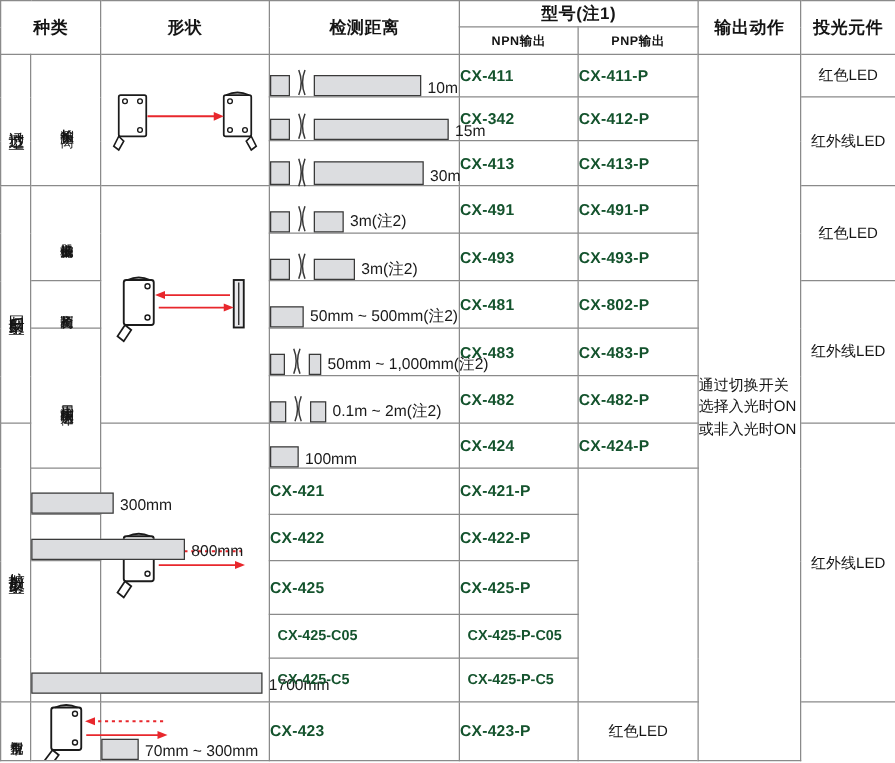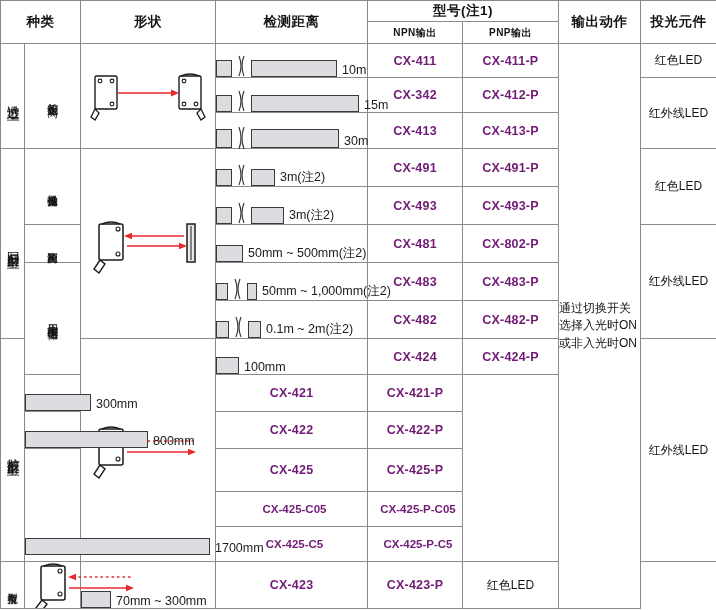--- a/index.html
+++ b/index.html
@@ -108,26 +108,26 @@
   }
   .brk {
     width: 9px;
     height: 22px;
     position: relative;
     flex: 0 0 auto;
   }
   .brk svg { display:block; }
   
   td.model {
-    text-align: center;
+    text-align: left;
     padding-left: 10px;
     font-weight: bold;
     font-size: 12.5px;
     letter-spacing: 0.2px;
-    color: #701a75;
+    color: #14532d;
     white-space: nowrap;
   }
   td.model.tight {
     padding-left: 6px;
     font-size: 11.5px;
     letter-spacing: 0px;
   }
   td.action {
     text-align: left;
     font-size: 12px;

